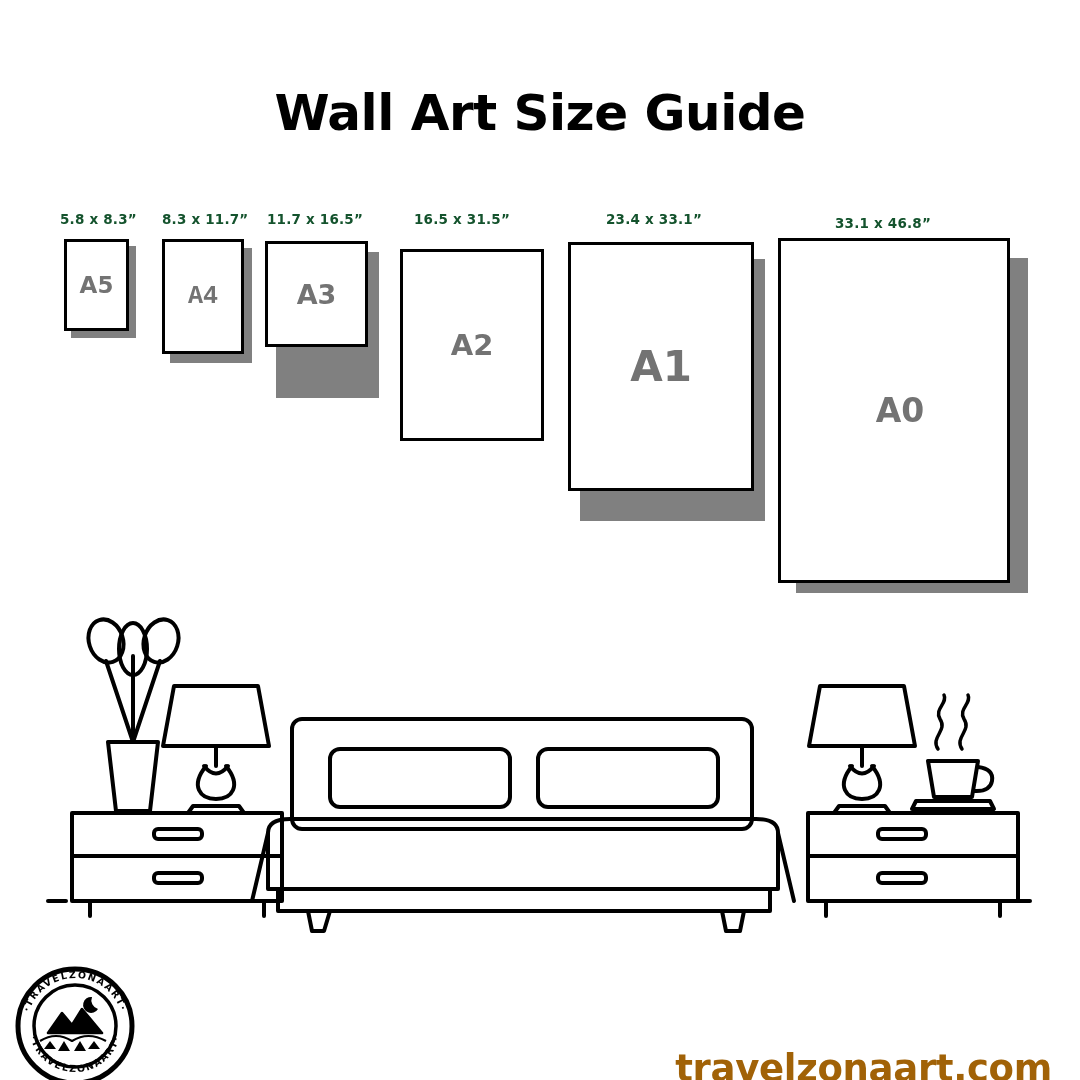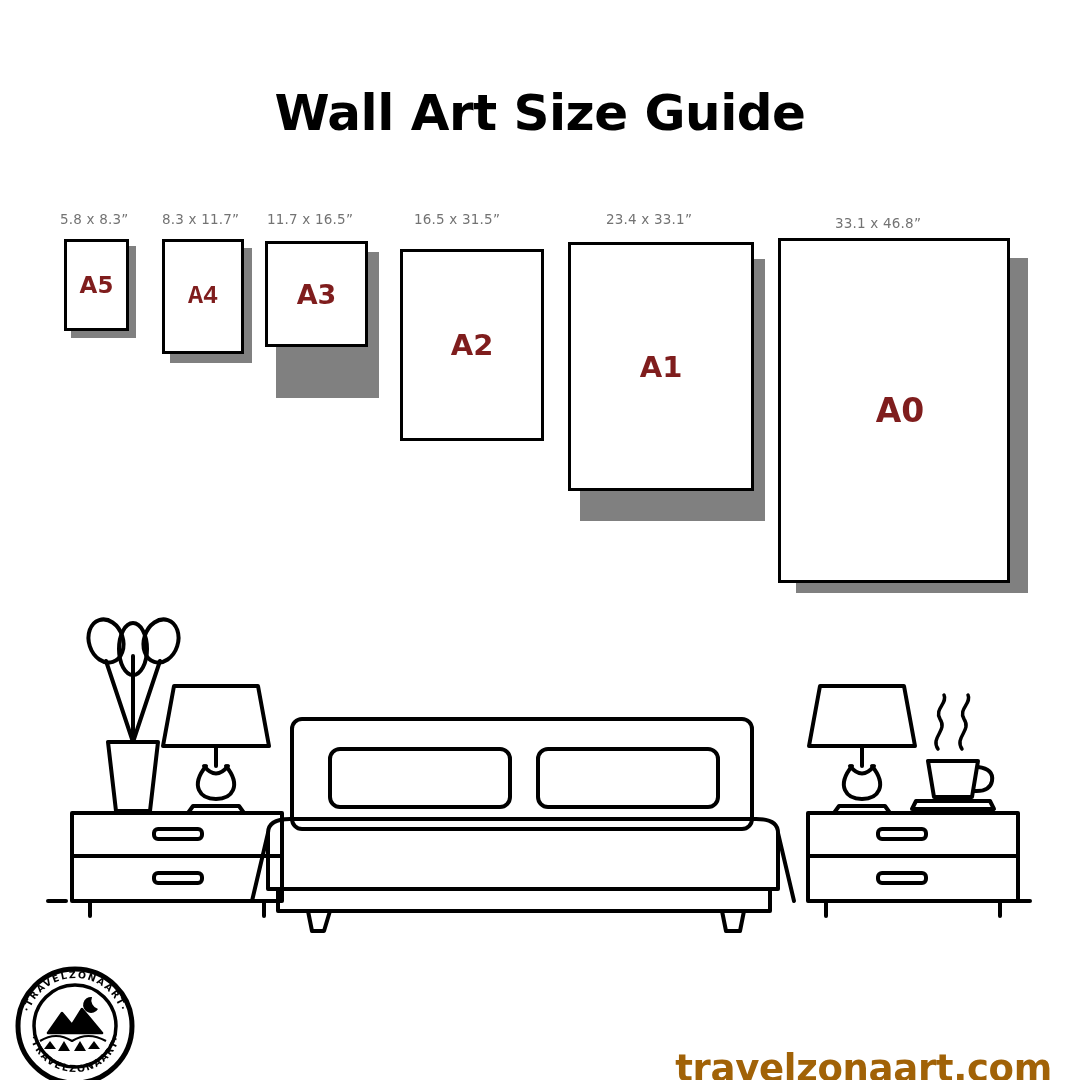--- a/index.html
+++ b/index.html
@@ -43,41 +43,41 @@
     width: 1080px;
     height: 600px;
   }
   .frame-group {
     position: absolute;
   }
   .frame-dim {
     position: absolute;
     white-space: nowrap;
     font-size: 13.5px;
-    font-weight: 400;
-    color: #737373;
+    font-weight: 700;
+    color: #14532d;
     letter-spacing: 0.2px;
   }
   .frame-shadow {
     position: absolute;
     background: #808080;
   }
   .frame-box {
     position: absolute;
     background: #ffffff;
     border: 3px solid #000000;
     box-sizing: border-box;
     display: flex;
     align-items: center;
     justify-content: center;
   }
   .frame-label {
     font-size: 26px;
     font-weight: 700;
-    color: #7f1d1d;
+    color: #737373;
   }
 
   
   #furniture {
     position: absolute;
     left: 30px;
     top: 565px;
     width: 1020px;
     height: 340px;
   }
@@ -140,21 +140,21 @@
       <div class="frame-shadow" style="left:13px; top:44px; width:131px; height:185px;"></div>
       <div class="frame-box" style="left:0px; top:38px; width:144px; height:192px;">
         <span class="frame-label" style="font-size:29px;">A2</span>
       </div>
     </div>
 
     <div class="frame-group" style="left:568px; top:175px; width:250px; height:330px;">
       <div class="frame-dim" style="left:38px; top:0px;">23.4 x 33.1”</div>
       <div class="frame-shadow" style="left:12px; top:48px; width:185px; height:262px;"></div>
       <div class="frame-box" style="left:0px; top:31px; width:186px; height:249px;">
-        <span class="frame-label" style="font-size:29px;">A1</span>
+        <span class="frame-label" style="font-size:42px;">A1</span>
       </div>
     </div>
 
     <div class="frame-group" style="left:778px; top:175px; width:270px; height:420px;">
       <div class="frame-dim" style="left:57px; top:4px;">33.1 x 46.8”</div>
       <div class="frame-shadow" style="left:18px; top:47px; width:232px; height:335px;"></div>
       <div class="frame-box" style="left:0px; top:27px; width:232px; height:345px;padding-left:12px;">
         <span class="frame-label" style="font-size:33px;">A0</span>
       </div>
     </div>

